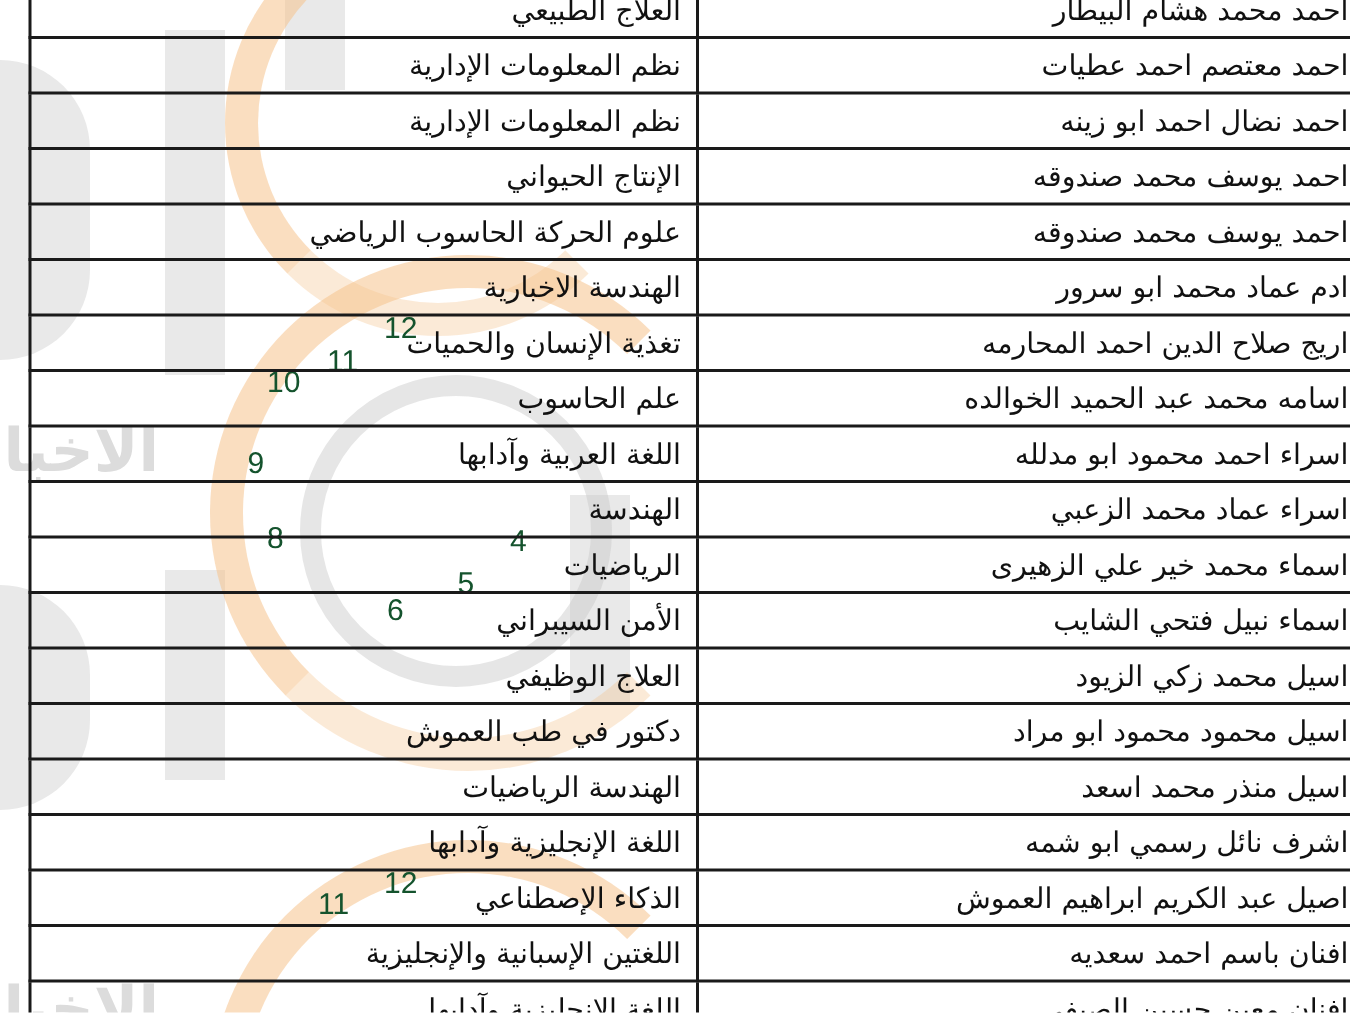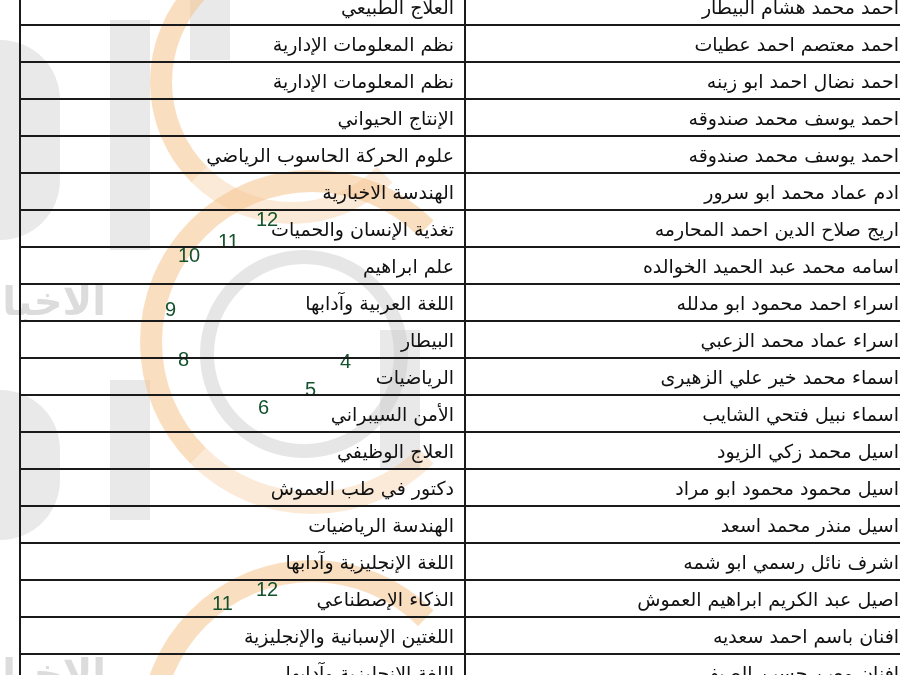--- a/index.html
+++ b/index.html
@@ -99,29 +99,29 @@
       <tr>
           <td class="col-name">ادم عماد محمد ابو سرور</td>
           <td class="col-major">الهندسة الاخبارية</td>
         </tr>
       <tr>
           <td class="col-name">اريج صلاح الدين احمد المحارمه</td>
           <td class="col-major">تغذية الإنسان والحميات</td>
         </tr>
       <tr>
           <td class="col-name">اسامه محمد عبد الحميد الخوالده</td>
-          <td class="col-major">علم ابراهيم</td>
+          <td class="col-major">علم الحاسوب</td>
         </tr>
       <tr>
           <td class="col-name">اسراء احمد محمود ابو مدلله</td>
           <td class="col-major">اللغة العربية وآدابها</td>
         </tr>
       <tr>
           <td class="col-name">اسراء عماد محمد الزعبي</td>
-          <td class="col-major">البيطار</td>
+          <td class="col-major">الهندسة</td>
         </tr>
       <tr>
           <td class="col-name">اسماء محمد خير علي الزهيرى</td>
           <td class="col-major">الرياضيات</td>
         </tr>
       <tr>
           <td class="col-name">اسماء نبيل فتحي الشايب</td>
           <td class="col-major">الأمن السيبراني</td>
         </tr>
       <tr>

